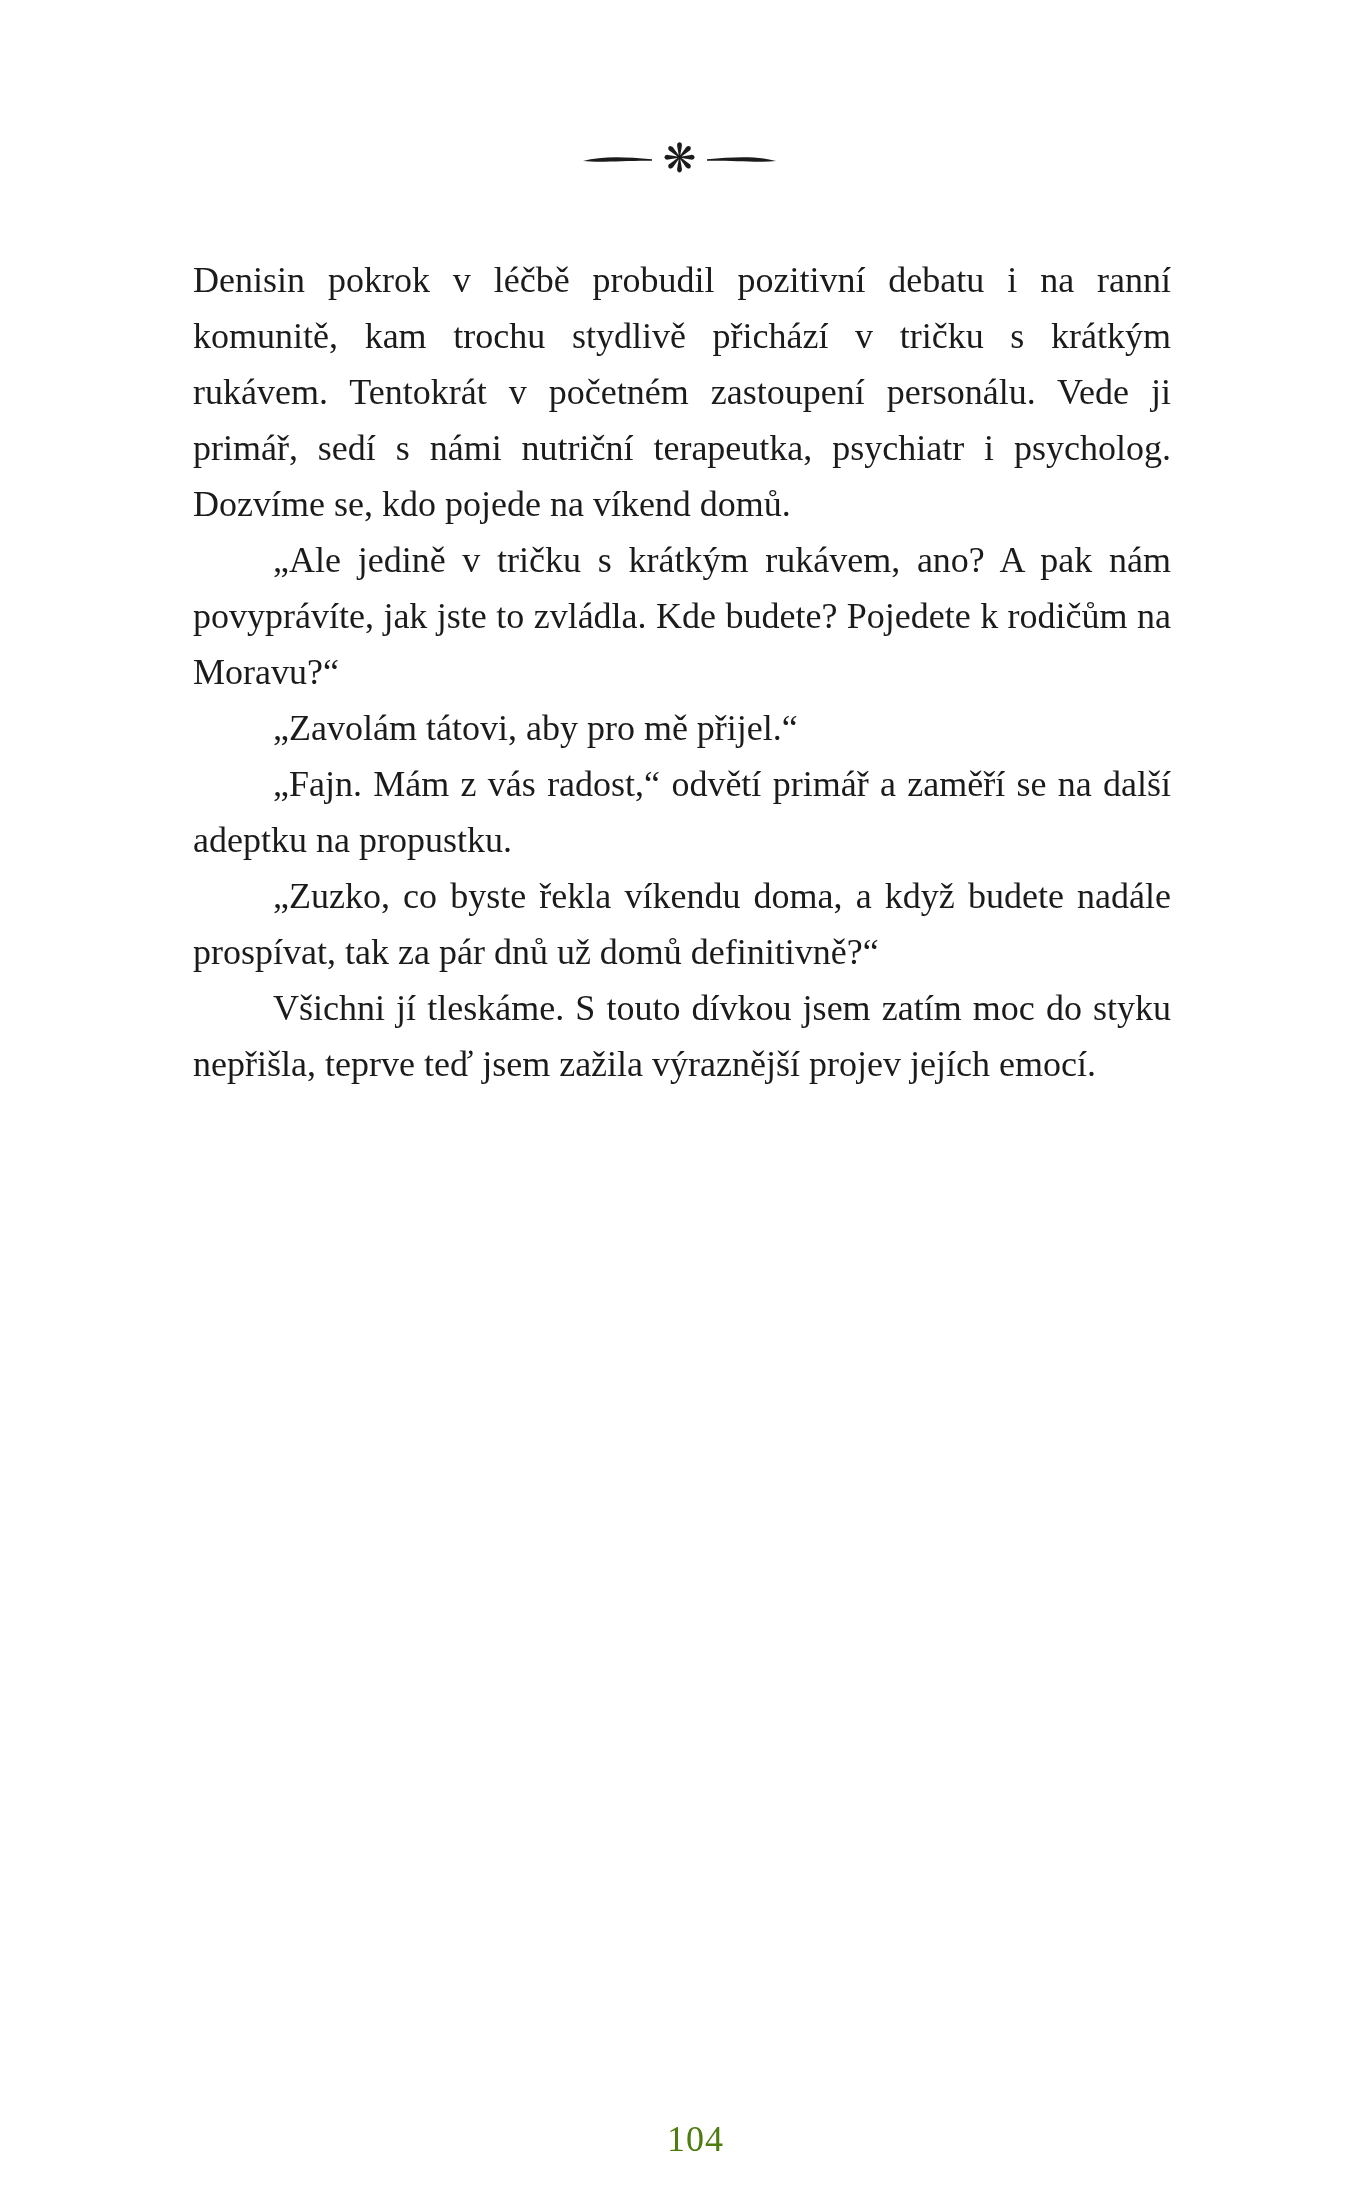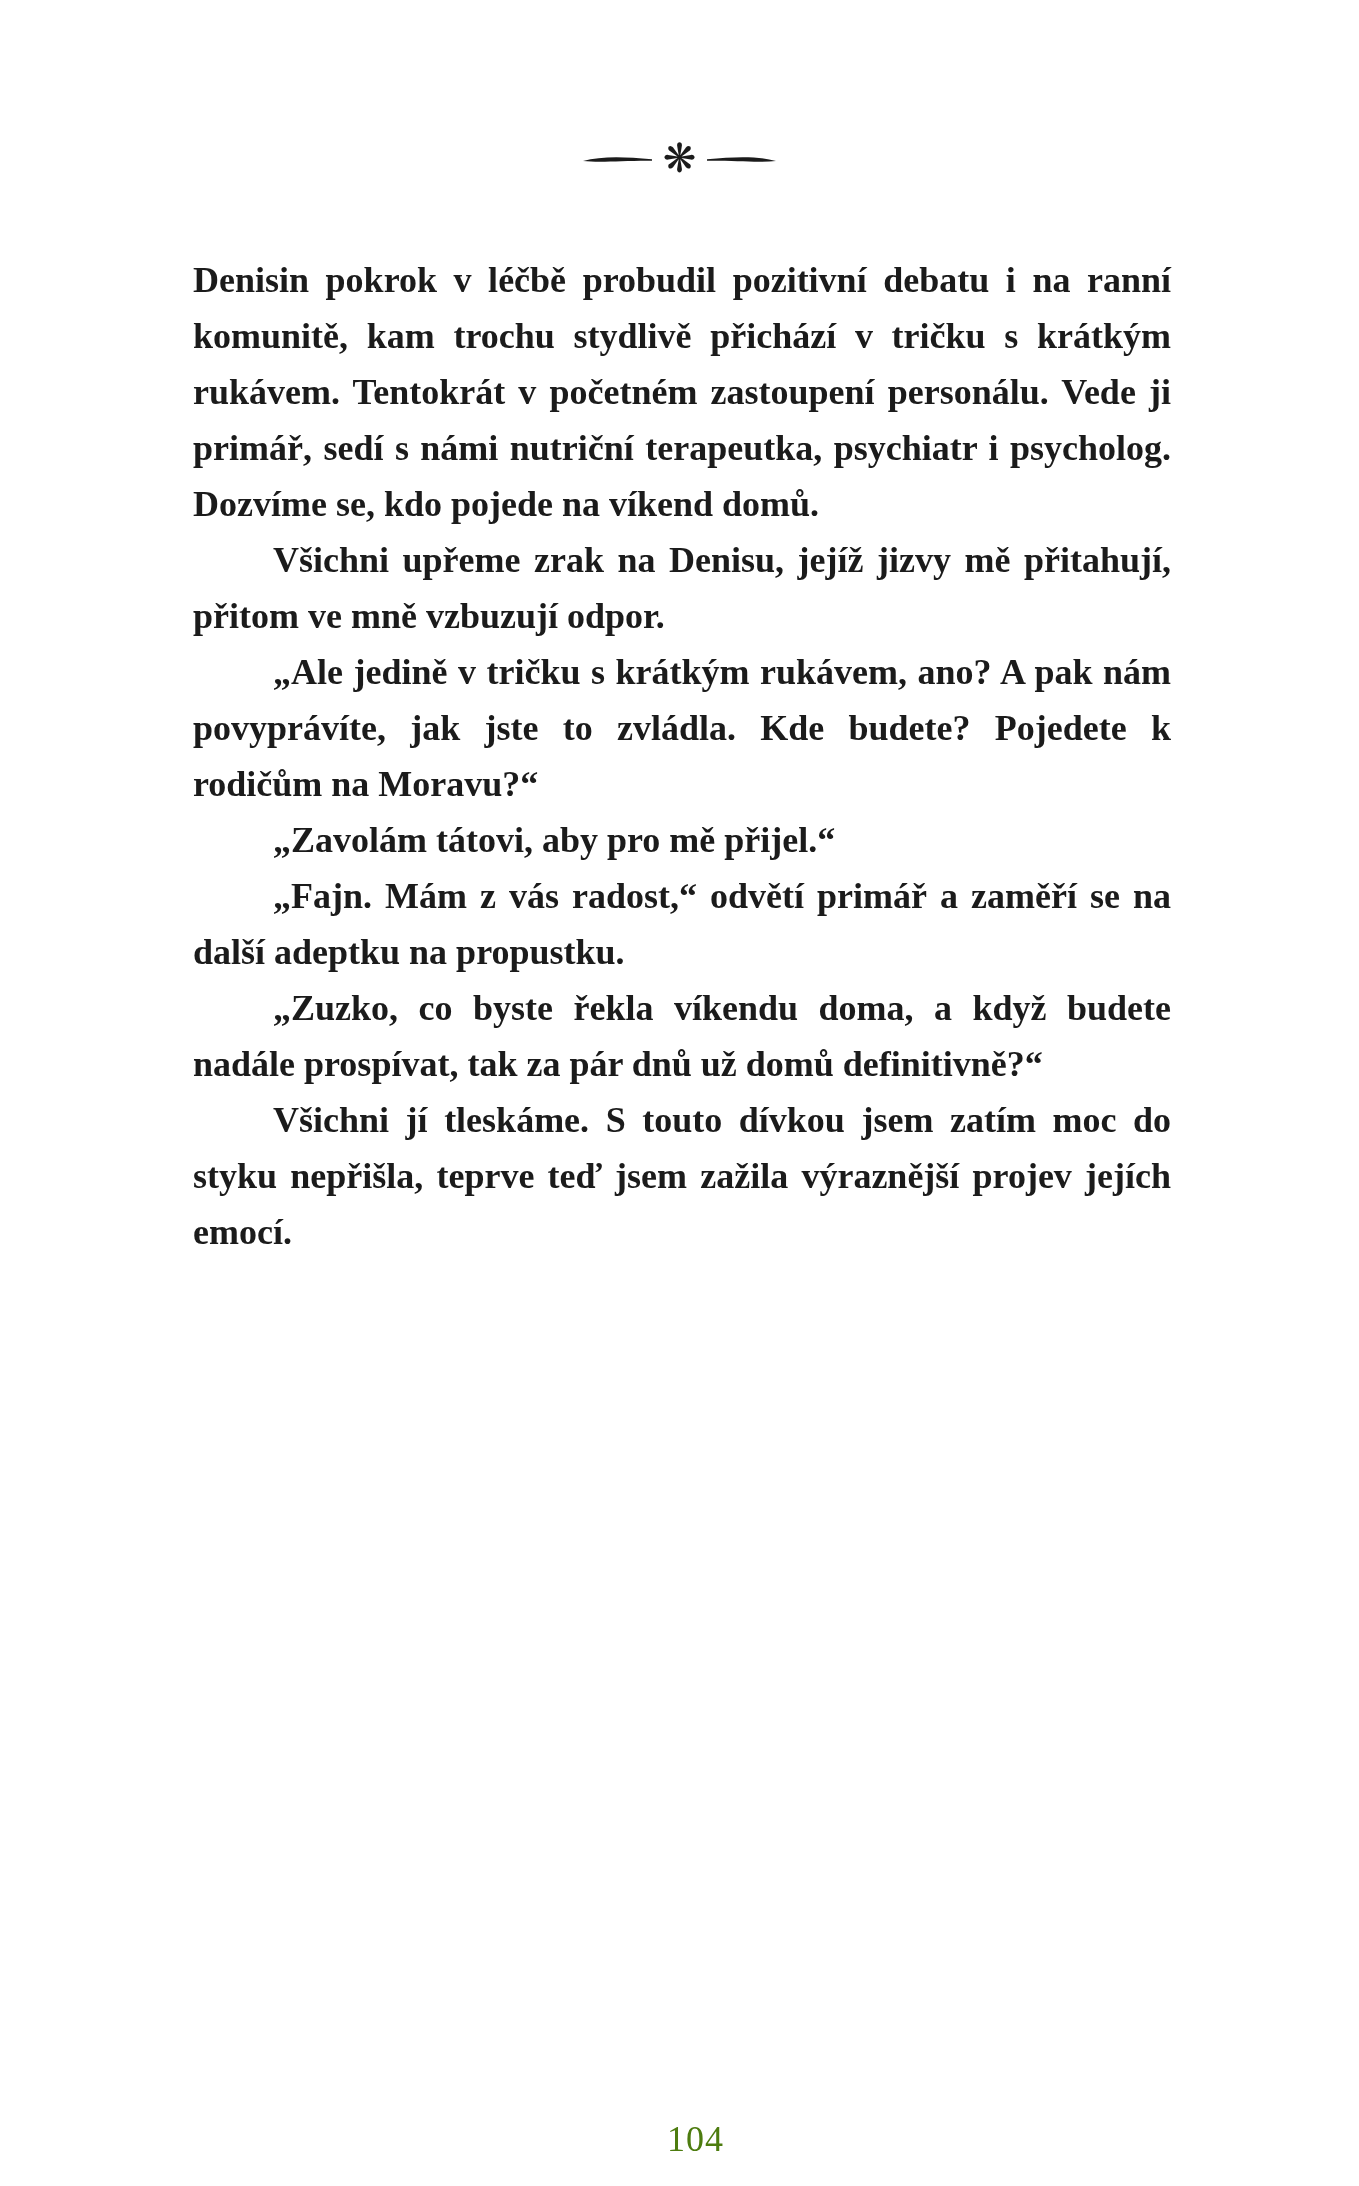--- a/index.html
+++ b/index.html
@@ -42,21 +42,20 @@
   .text-block {
     position: absolute;
     top: 252px;
     left: 193px;
     width: 978px;
     font-size: 36px;
     line-height: 56px;
     text-align: justify;
     text-justify: inter-word;
     hyphens: auto;
-    font-weight: bold;
     -webkit-hyphens: auto;
   }
   .para {
     margin: 0;
     padding: 0;
     text-indent: 80px;
   }
   .para.no-indent {
     text-indent: 0;
   }
@@ -81,21 +80,20 @@
       <path d="M0,7 C18,2 40,2.5 69,5.2 C69,6.2 69,6.4 69,6.8 C40,6.5 18,9 0,7 Z" fill="#1b1b1b"></path>
     </svg>
     <span class="flower">❋</span>
     <svg class="swash right" width="70" height="12" viewBox="0 0 70 12" xmlns="http://www.w3.org/2000/svg">
       <path d="M0,7 C18,2 40,2.5 69,5.2 C69,6.2 69,6.4 69,6.8 C40,6.5 18,9 0,7 Z" fill="#1b1b1b"></path>
     </svg>
   </div>
 
   <div class="text-block">
     <p class="para no-indent">Denisin pokrok v léčbě probudil pozitivní debatu i na ranní komunitě, kam trochu stydlivě přichází v tričku s krátkým rukávem. Tentokrát v početném zastoupení personálu. Vede ji primář, sedí s námi nutriční terapeutka, psychiatr i psycholog. Dozvíme se, kdo pojede na víkend domů.</p>
-    <p class="para">Všichni upřeme zrak na Denisu, jejíž jizvy mě přitahují, přitom ve mně vzbuzují odpor.</p>
     <p class="para">„Ale jedině v tričku s krátkým rukávem, ano? A pak nám povyprávíte, jak jste to zvládla. Kde budete? Pojedete k rodičům na Moravu?“</p>
     <p class="para">„Zavolám tátovi, aby pro mě přijel.“</p>
     <p class="para">„Fajn. Mám z vás radost,“ odvětí primář a zaměří se na další adeptku na propustku.</p>
     <p class="para">„Zuzko, co byste řekla víkendu doma, a když budete nadále prospívat, tak za pár dnů už domů definitivně?“</p>
     <p class="para">Všichni jí tleskáme. S touto dívkou jsem zatím moc do styku nepřišla, teprve teď jsem zažila výraznější projev jejích emocí.</p>
   </div>
 
   <div class="page-number">104</div>
 
 </div>

